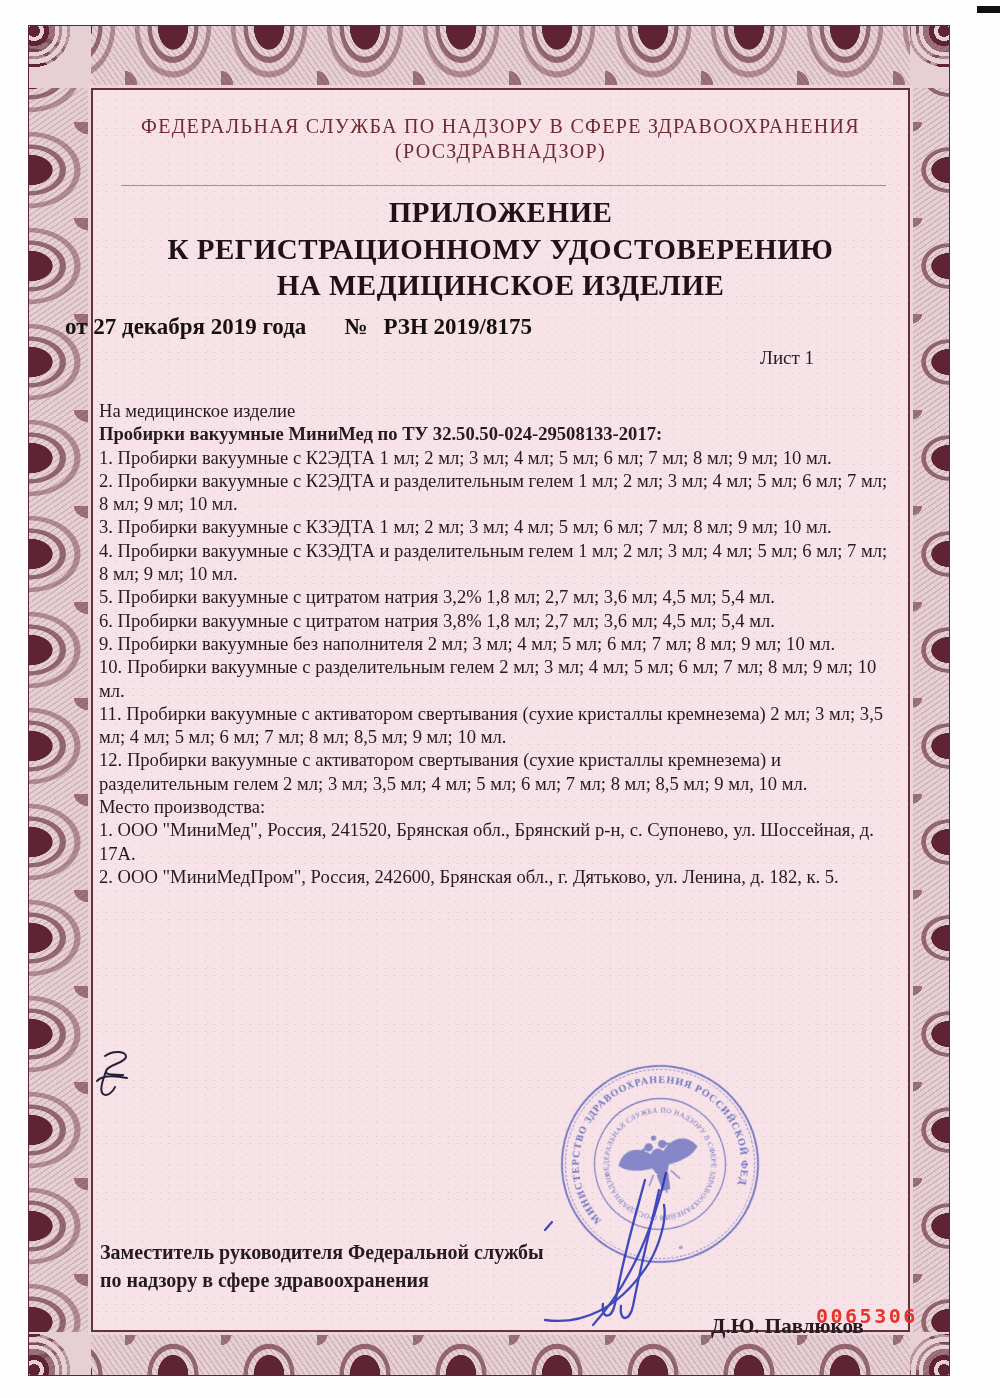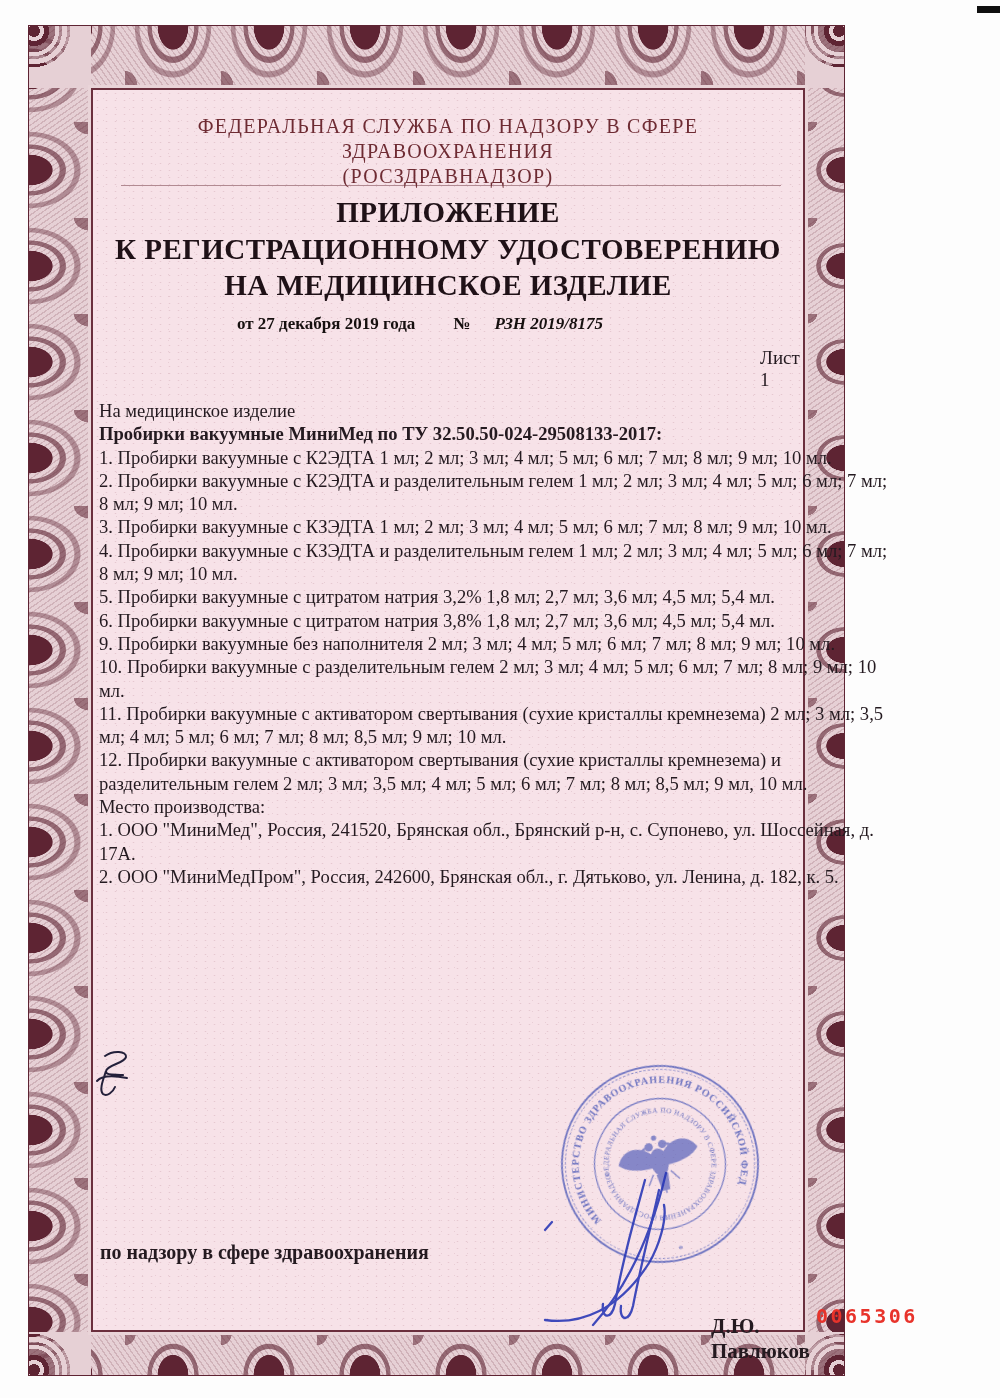--- a/index.html
+++ b/index.html
@@ -1,21 +1,21 @@
 <!DOCTYPE html>
 <html><head>
 <meta charset="utf-8">
 <style>
   html,body{margin:0;padding:0;background:#ffffff;}
   .page{position:relative;width:1000px;height:1398px;background:#fdfdfd;overflow:hidden;
         font-family:"Liberation Serif","DejaVu Serif",serif;}
   .scan-mark{position:absolute;left:977px;top:6px;width:23px;height:7px;background:#101010;}
 
   
-  .frame{position:absolute;left:28px;top:25px;width:817px;height:1351px;
+  .frame{position:absolute;left:28px;top:25px;width:922px;height:1351px;
          border:1.5px solid #5e2433;background:#0f172a;box-sizing:border-box;}
   .frame::before{content:"";position:absolute;inset:3px;border:1px solid rgba(94,36,51,.45);pointer-events:none;}
   .bstrip{position:absolute;}
   .b-top{left:0;right:0;top:0;height:62px;
     background-color:#e6d0d5;
     background-image:
       radial-gradient(ellipse 23px 31px at 0px 62px, rgba(94,36,51,.55) 0 54%, rgba(94,36,51,0) 56%),
       radial-gradient(ellipse 26px 40px at 48px 0px, #5e2433 0 58%, rgba(94,36,51,0) 60%),
       radial-gradient(ellipse 36px 52px at 48px 0px, rgba(94,36,51,0) 0 58%, rgba(94,36,51,.6) 60% 70%, rgba(94,36,51,0) 72%),
       radial-gradient(ellipse 46px 62px at 48px 0px, rgba(94,36,51,0) 0 72%, rgba(94,36,51,.4) 74% 82%, rgba(94,36,51,0) 84%),
@@ -68,23 +68,23 @@
       radial-gradient(rgba(150,70,90,.17) .6px, rgba(0,0,0,0) 1.1px),
       radial-gradient(rgba(120,50,70,.12) .5px, rgba(0,0,0,0) 1px);
     background-size:9px 7px,13px 11px;background-position:0 0,4px 3px;
     color:#241a20;}
   .abs{position:absolute;}
   .agency{top:24px;left:0;right:0;text-align:center;color:#6e2b33;font-size:20px;
           letter-spacing:1.3px;line-height:25px;}
   .rule{top:95px;left:28px;right:22px;height:1px;background:rgba(110,50,60,.5);}
   .title{top:104px;left:0;right:0;text-align:center;font-weight:bold;color:#1f1117;
          font-size:29px;line-height:36.5px;letter-spacing:.5px;}
-  .issue-row{top:224px;left:0;right:0;display:flex;justify-content:center;
-             font-weight:bold;font-size:17px;color:#16100f;transform:translateX(-28px);}
-  .issue-row .numsign{margin-left:38px;} .issue-row .numval{margin-left:24px;font-style:italic;}
+  .issue-row{top:224px;left:0;right:0;display:flex;
+             font-weight:bold;font-size:23px;color:#16100f;transform:translateX(-28px);}
+  .issue-row .numsign{margin-left:38px;} .issue-row .numval{margin-left:16px;}
   .sheet{top:257px;left:667px;font-size:19px;}
   .bodytext{top:309px;left:6px;width:800px;font-size:18.6px;line-height:23.3px;}
   .bodytext p{margin:0;}
   .bodytext .bold{font-weight:bold;}
   .nowrap{white-space:nowrap;}
   .role{left:7px;top:1149px;font-weight:bold;font-size:20px;line-height:27.5px;}
   .name{left:618px;top:1224px;font-weight:bold;font-size:21px;}
   .serial{left:723px;top:1214px;font-family:"DejaVu Sans Mono","Liberation Mono",monospace;
           font-weight:bold;font-size:20px;letter-spacing:2.5px;color:#e8332b;}
   .zmark{left:0px;top:958px;width:46px;height:52px;}
@@ -192,20 +192,21 @@
         <g fill="none" stroke="#2635b5" stroke-width="2.3" stroke-linecap="round" opacity=".88">
           <path d="M14,230 C50,235 88,220 118,173 C128,156 136,130 133,115"></path>
           <path d="M72,214 C70,228 80,231 84,214 C92,166 106,120 114,90"></path>
           <path d="M90,216 C88,231 98,233 102,216 C110,174 122,128 128,100"></path>
           <path d="M135,83 C122,138 100,193 62,235"></path>
           <path d="M14,140 l7,-8"></path>
         </g>
       </svg>
 
       <div class="abs role">
+        <div>Заместитель руководителя Федеральной службы</div>
         <div>по надзору в сфере здравоохранения</div>
       </div>
       <div class="abs name">Д.Ю. Павлюков</div>
       <div class="abs serial">0065306</div>
 
     </div>
   </div>
 </div>
 
 </body></html>

